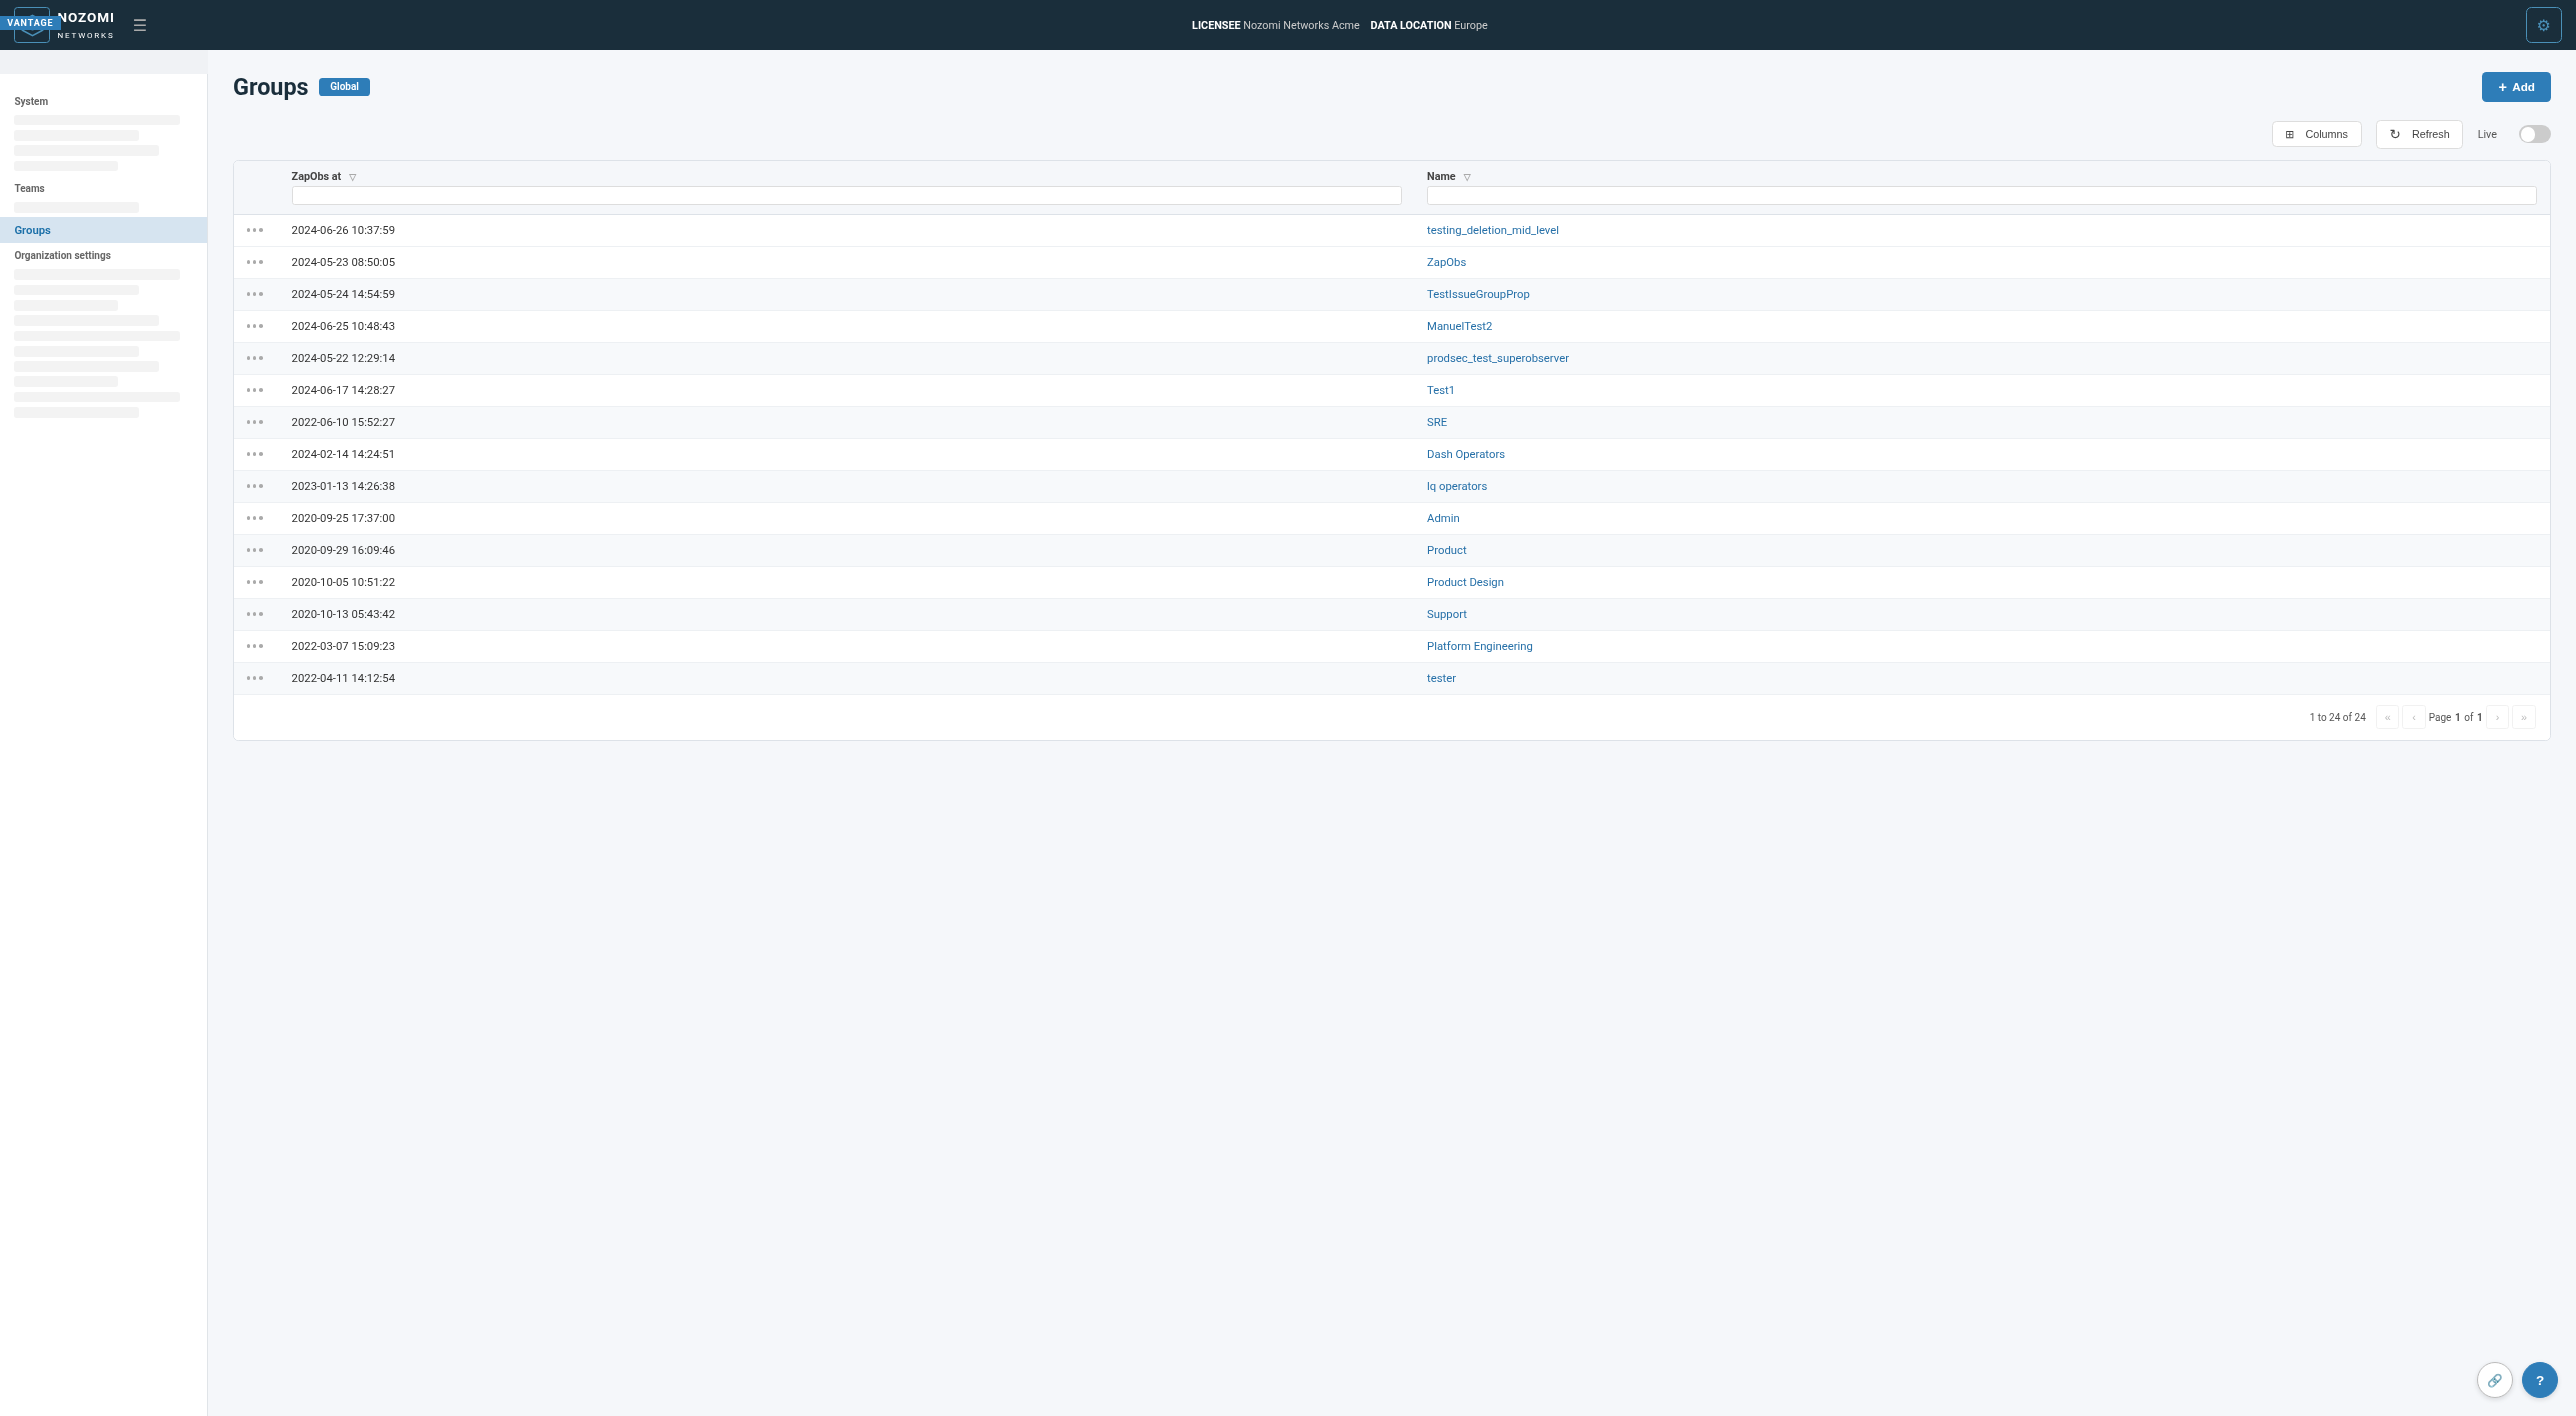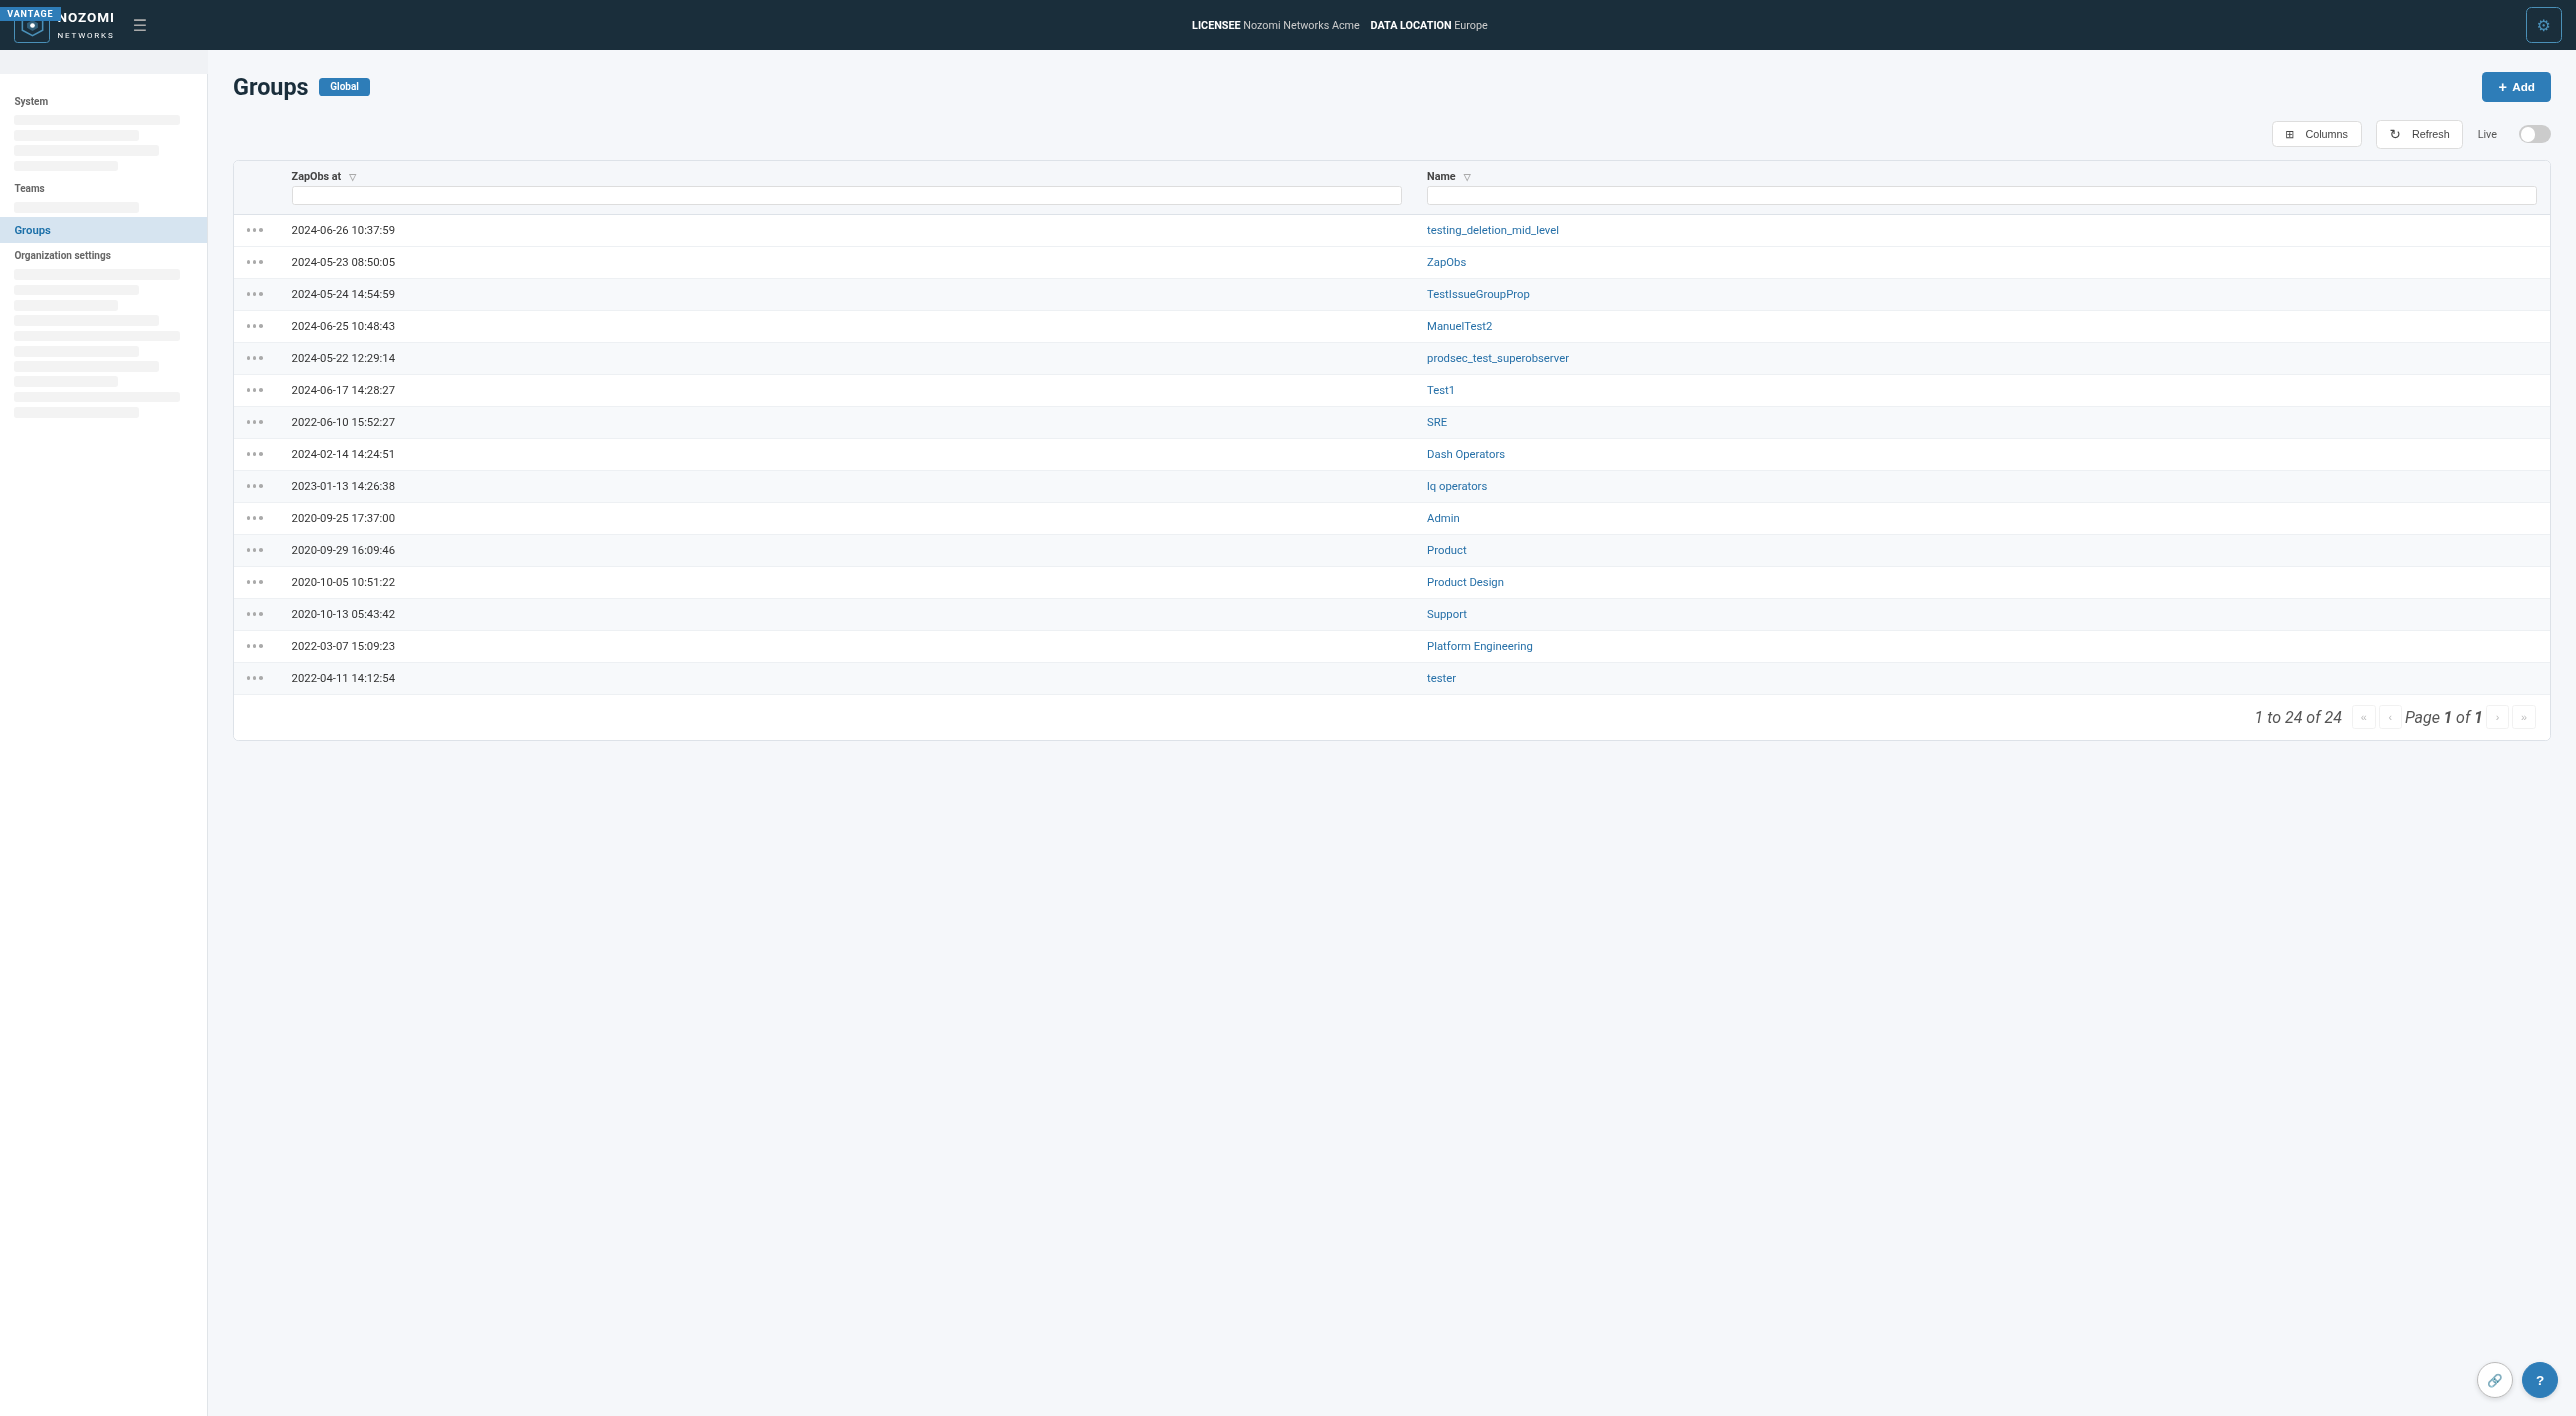--- a/index.html
+++ b/index.html
@@ -37,21 +37,21 @@
       border: 0.9px solid #4a90b8;
       border-radius: 5.4px;
       background: transparent;
       color: #4a90b8;
       cursor: pointer;
       display: flex; align-items: center; justify-content: center;
       font-size: 16px;
     }
     .vantage-badge {
       position: absolute;
-      top: 7px; left: 0;
+      top: 16px; left: 0;
       background: #2e7db8;
       color: white;
       font-size: 9px;
       font-weight: 700;
       padding: 1.8px 7.2px;
       letter-spacing: 0.9px;
     }
 
     
     .layout { display: flex; margin-top: 50px; height: calc(100vh - 50px); }
@@ -201,25 +201,24 @@
     .dot { width: 3.6px; height: 3.6px; background: #aaa; border-radius: 50%; }
     .group-name-link { color: #2670a8; text-decoration: none; font-weight: 400; }
 
     
     .pagination {
       display: flex;
       align-items: center;
       justify-content: flex-end;
       padding: 10.8px 14.4px;
       gap: 3px;
-      font-size: 16px;
+      font-size: 10px;
       color: #555;
       background: white;
       border-top: 0.9px solid #edf0f3;
-      font-style: italic;
     }
     .page-info { margin-right: 7.2px; }
     .page-nav-btn {
       width: 23.4px; height: 23.4px;
       border: 0.9px solid #ddd;
       background: white;
       border-radius: 2.7px;
       cursor: pointer;
       display: flex; align-items: center; justify-content: center;
       color: #555;

